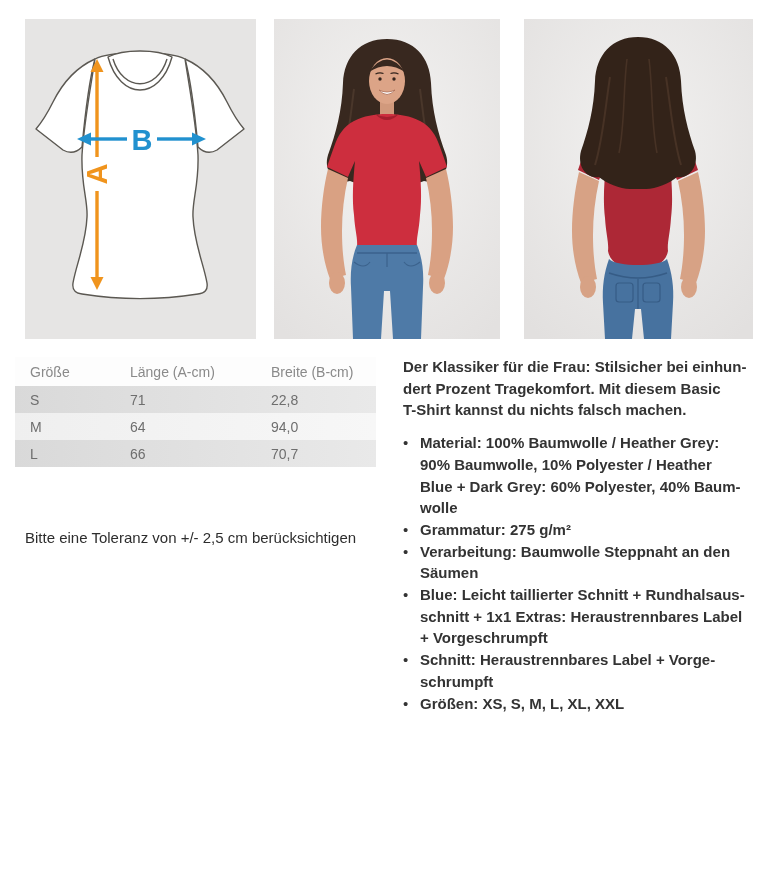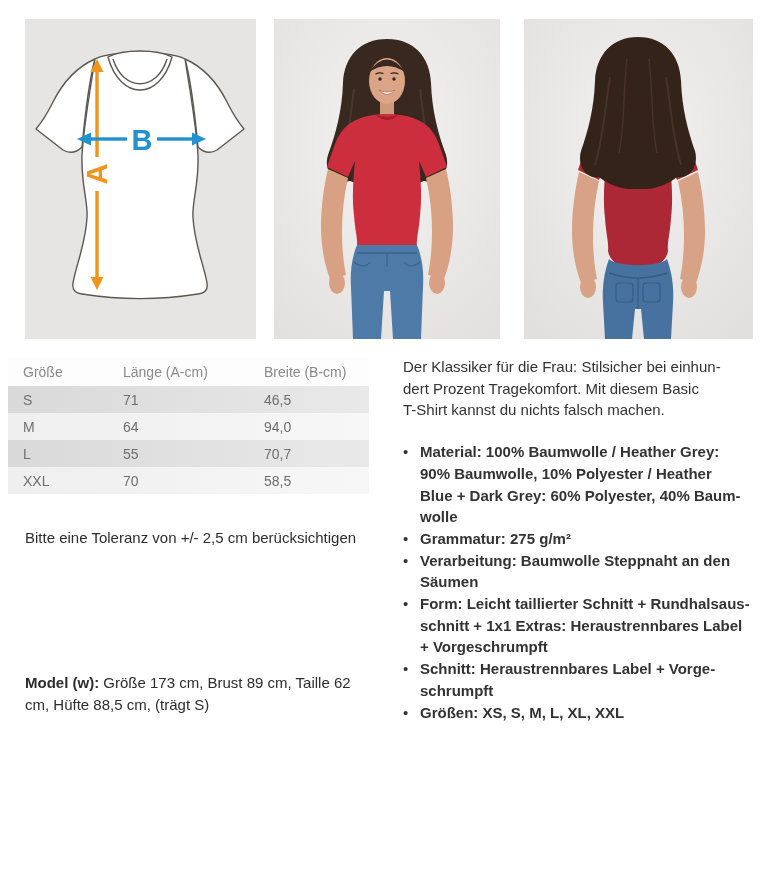--- a/index.html
+++ b/index.html
@@ -6,38 +6,38 @@
   body { background:#ffffff; font-family:"Liberation Sans", sans-serif; }
   .page { position:relative; width:777px; height:873px; background:#ffffff; overflow:hidden; }
 
   .panel { position:absolute; top:19px; height:320px; overflow:hidden; }
   .panel svg { display:block; }
   #diagram-panel { left:25px; width:231px; }
   #front-panel   { left:274px; width:226px; }
   #back-panel    { left:524px; width:229px; }
 
   
-  table.size-table { position:absolute; left:8px; top:357px; width:361px;
+  table.size-table { position:absolute; left:15px; top:357px; width:361px;
     border-collapse:collapse; font-size:14px; color:#6e6e6e; }
   table.size-table th { font-weight:normal; color:#8a8a8a; text-align:left;
     height:29px; padding-left:15px; background:#fdfdfd; }
   table.size-table td { height:27px; padding-left:15px; }
   table.size-table tbody tr:nth-child(odd)  { background:linear-gradient(to right,#d9d9d9,#e9e9e9); }
   table.size-table tbody tr:nth-child(even) { background:linear-gradient(to right,#efefef,#f7f7f7); }
 
   .tolerance { position:absolute; left:25px; top:529px; font-size:15px; color:#2d2d2d; }
 
   .model { position:absolute; left:25px; top:672px; width:380px; font-size:15px;
     color:#2d2d2d; line-height:21.7px; }
   .model .model-label { font-weight:bold; }
   .model .model-text { white-space:pre-line; }
 
   .desc { position:absolute; left:403px; top:356px; width:366px; font-size:15px;
     color:#333333; line-height:21.7px; }
-  .desc .intro { white-space:pre-line; margin-bottom:20px; }
+  .desc .intro { white-space:pre-line; margin-bottom:11px;font-weight:bold; }
   .bullet { display:flex; }
   .bullet .marker { flex:none; width:17px; }
   .bullet .btext { flex:1; white-space:pre-line;font-weight:bold; }
 
   svg text.dim-label { font-family:"Liberation Sans", sans-serif; font-weight:bold; font-size:29px; }
 </style>
 </head>
 <body>
 
 <div class="page">
@@ -171,44 +171,37 @@
       <tr>
         <th>Größe</th>
         <th>Länge (A-cm)</th>
         <th>Breite (B-cm)</th>
       </tr>
     </thead>
     <tbody>
       <tr>
         <td>S</td>
         <td>71</td>
-        <td>46,5</td>
+        <td>22,8</td>
       </tr>
       <tr>
         <td>M</td>
         <td>64</td>
         <td>94,0</td>
       </tr>
       <tr>
         <td>L</td>
-        <td>55</td>
+        <td>66</td>
         <td>70,7</td>
-      </tr>
-      <tr>
-        <td>XXL</td>
-        <td>70</td>
-        <td>58,5</td>
       </tr>
     </tbody>
   </table>
 
   <p class="tolerance">Bitte eine Toleranz von +/- 2,5 cm berücksichtigen</p>
 
-  <p class="model"><span class="model-label">Model (w):</span><span class="model-text"> Größe 173 cm, Brust 89 cm, Taille 62
-cm, Hüfte 88,5 cm, (trägt S)</span></p>
 
   <div class="desc">
     <p class="intro">Der Klassiker für die Frau: Stilsicher bei einhun-
 dert Prozent Tragekomfort. Mit diesem Basic
 T-Shirt kannst du nichts falsch machen.</p>
     <div class="bullets">
       <div class="bullet">
         <span class="marker">•</span>
         <span class="btext">Material: 100% Baumwolle / Heather Grey:
 90% Baumwolle, 10% Polyester / Heather
@@ -219,21 +212,21 @@
         <span class="marker">•</span>
         <span class="btext">Grammatur: 275 g/m²</span>
       </div>
       <div class="bullet">
         <span class="marker">•</span>
         <span class="btext">Verarbeitung: Baumwolle Steppnaht an den
 Säumen</span>
       </div>
       <div class="bullet">
         <span class="marker">•</span>
-        <span class="btext">Form: Leicht taillierter Schnitt + Rundhalsaus-
+        <span class="btext">Blue: Leicht taillierter Schnitt + Rundhalsaus-
 schnitt + 1x1 Extras: Heraustrennbares Label
 + Vorgeschrumpft</span>
       </div>
       <div class="bullet">
         <span class="marker">•</span>
         <span class="btext">Schnitt: Heraustrennbares Label + Vorge-
 schrumpft</span>
       </div>
       <div class="bullet">
         <span class="marker">•</span>

